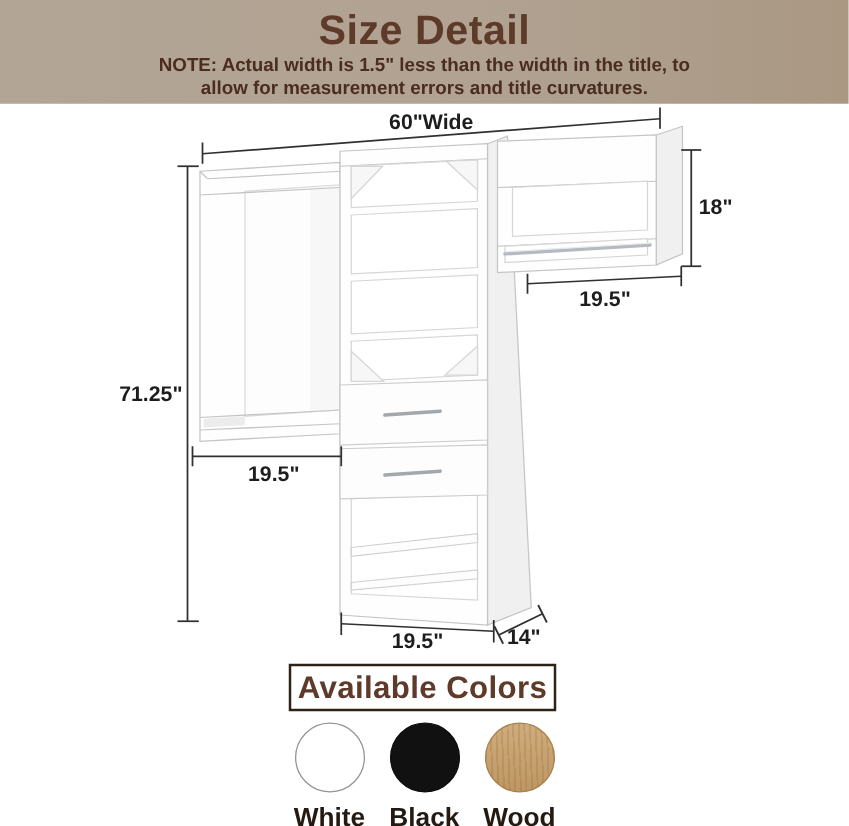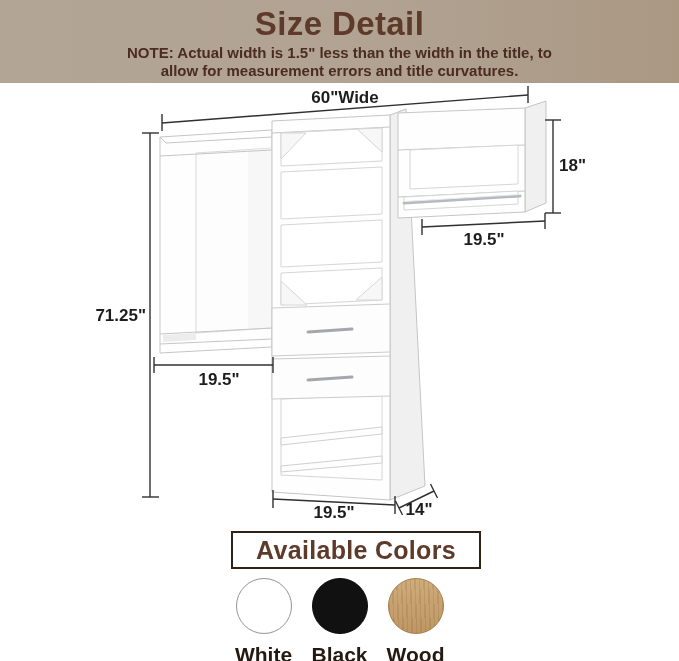--- a/index.html
+++ b/index.html
@@ -20,21 +20,21 @@
   .note{margin:1px 0 0 0;font-size:15px;font-weight:600;line-height:1.22;color:#4a2c20;}
   .note span{display:block;}
   
   .diagram-svg{position:absolute;left:0;top:0;}
   .dim-label{
     position:absolute;font-size:17px;font-weight:700;color:#1d1d1d;
     text-align:center;white-space:nowrap;
   }
   
   .colors-box{
-    position:absolute;left:231px;top:531px;width:250px;height:38px;
+    position:absolute;left:231px;top:531px;width:214px;height:38px;
     background:#ffffff;border:2px solid #2e2216;box-sizing:border-box;
     display:flex;align-items:center;justify-content:center;
   }
   .colors-box span{font-size:25px;font-weight:700;color:#5e3a2a;letter-spacing:.3px;}
   .swatch-row{
     position:absolute;left:0;top:578px;width:679px;
     display:flex;justify-content:center;gap:16px;
   }
   .swatch-item{width:60px;display:flex;flex-direction:column;align-items:center;}
   .swatch{

